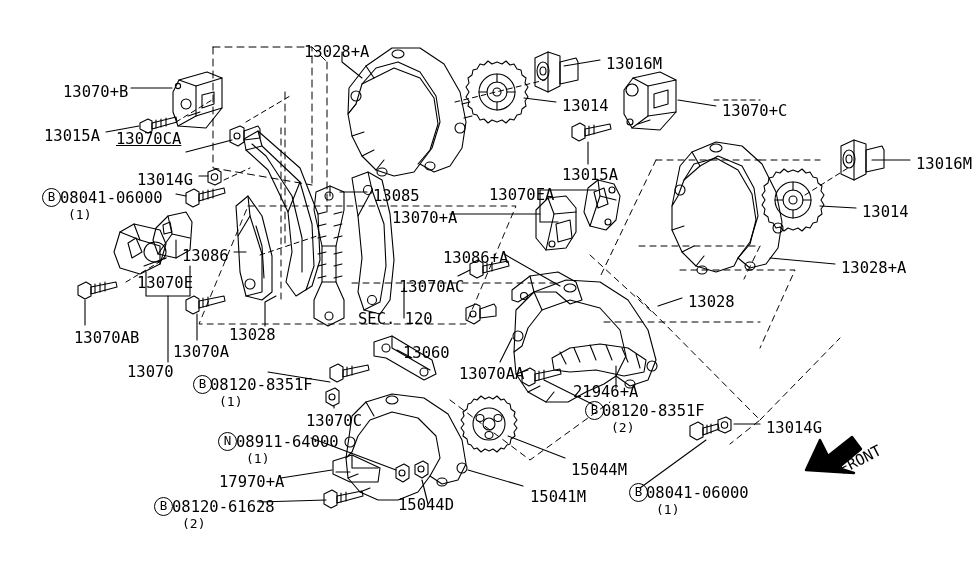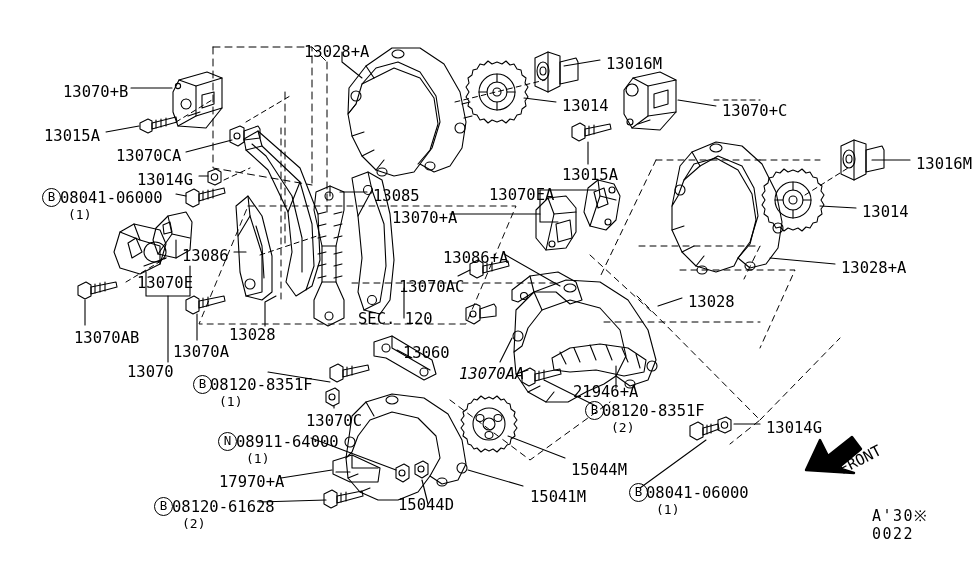--- a/index.html
+++ b/index.html
@@ -444,21 +444,21 @@
       <g stroke-width="2.4" fill="#000">
         <path d="M806,470 L820,440 L828,456 L852,437 L861,449 L838,468 L854,473 Z"></path>
       </g>
 
     </g>
   </svg>
 
   <div id="labels-layer">
       <div class="lbl" style="left: 63px; top: 85px;">13070+B</div>
       <div class="lbl" style="left: 44px; top: 129px;">13015A</div>
-      <div class="lbl" style="left: 116px; top: 149px;">13070CA</div>
+      <div class="lbl" style="left: 116px; top: 132px; text-decoration: underline;">13070CA</div>
       <div class="lbl" style="left: 137px; top: 173px;">13014G</div>
       <div class="lbl" style="left: 60px; top: 191px;">08041-06000</div>
       <div class="lbl sub" style="left: 68px; top: 207px;">(1)</div>
       <div class="lbl" style="left: 182px; top: 249px; text-align: right;">13086</div>
       <div class="lbl" style="left: 137px; top: 276px; text-align: right;">13070E</div>
       <div class="lbl" style="left: 74px; top: 331px;">13070AB</div>
       <div class="lbl" style="left: 173px; top: 345px;">13070A</div>
       <div class="lbl" style="left: 127px; top: 365px;">13070</div>
       <div class="lbl" style="left: 229px; top: 328px;">13028</div>
       <div class="lbl" style="left: 210px; top: 378px;">08120-8351F</div>
@@ -479,35 +479,34 @@
       <div class="lbl" style="left: 562px; top: 168px;">13015A</div>
       <div class="lbl" style="left: 916px; top: 157px;">13016M</div>
       <div class="lbl" style="left: 862px; top: 205px;">13014</div>
       <div class="lbl" style="left: 373px; top: 189px;">13085</div>
       <div class="lbl" style="left: 489px; top: 188px;">13070EA</div>
       <div class="lbl" style="left: 392px; top: 211px;">13070+A</div>
       <div class="lbl" style="left: 443px; top: 251px;">13086+A</div>
       <div class="lbl" style="left: 399px; top: 272px; margin-top: 8px;">13070AC</div>
       <div class="lbl" style="left: 358px; top: 312px;">SEC. 120</div>
       <div class="lbl" style="left: 403px; top: 346px;">13060</div>
-      <div class="lbl" style="left: 459px; top: 367px; font-style: italic;">13070AA</div>
+      <div class="lbl" style="left: 459px; top: 367px;">13070AA</div>
       <div class="lbl" style="left: 841px; top: 261px;">13028+A</div>
       <div class="lbl" style="left: 688px; top: 295px;">13028</div>
       <div class="lbl" style="left: 573px; top: 385px;">21946+A</div>
       <div class="lbl" style="left: 602px; top: 404px;">08120-8351F</div>
       <div class="lbl sub" style="left: 611px; top: 420px;">(2)</div>
       <div class="lbl" style="left: 766px; top: 421px;">13014G</div>
       <div class="lbl" style="left: 646px; top: 486px;">08041-06000</div>
       <div class="lbl sub" style="left: 656px; top: 502px;">(1)</div>
     </div>
   <div id="rings-layer">
       <div class="ring" style="left: 42px; top: 188px;">B</div>
       <div class="ring" style="left: 193px; top: 375px;">B</div>
       <div class="ring" style="left: 218px; top: 432px;">N</div>
       <div class="ring" style="left: 154px; top: 497px;">B</div>
       <div class="ring" style="left: 585px; top: 401px;">B</div>
       <div class="ring" style="left: 629px; top: 483px;">B</div>
     </div>
 
   <div class="frontword" style="left:836px;top:462px;">FRONT</div>
 
-  <div class="sheetid" style="left:872px;top:505px;">A'30※ 0022</div>
 </div>
 
 </body></html>

